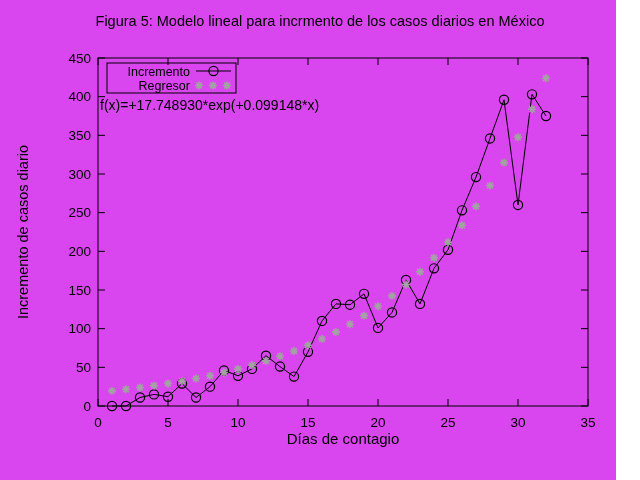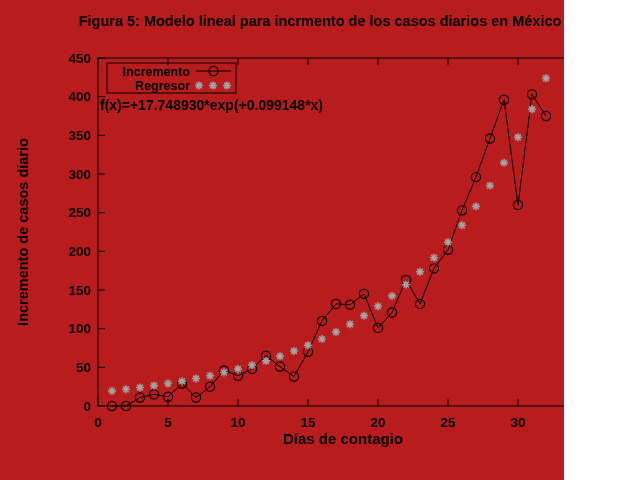--- a/index.html
+++ b/index.html
@@ -1,16 +1,16 @@
 <!DOCTYPE html>
 <html><head>
 <meta charset="utf-8">
 <style>
   html,body{margin:0;padding:0;background:#fff;}
-  .stage{position:relative;width:564px;height:480px;background:#b91c1c;overflow:hidden;font-weight:bold;}
+  .stage{position:relative;width:616px;height:480px;background:#d946ef;overflow:hidden;}
   svg text{fill:#000;font-family:"Liberation Sans", sans-serif;}
 </style>
 </head>
 <body>
 
 <div class="stage">
   <svg id="chart" width="640" height="480" viewBox="0 0 640 480">
 
     <text x="320" y="26" text-anchor="middle" font-size="14.5">Figura 5: Modelo lineal para incrmento de los casos diarios en México</text>
 

